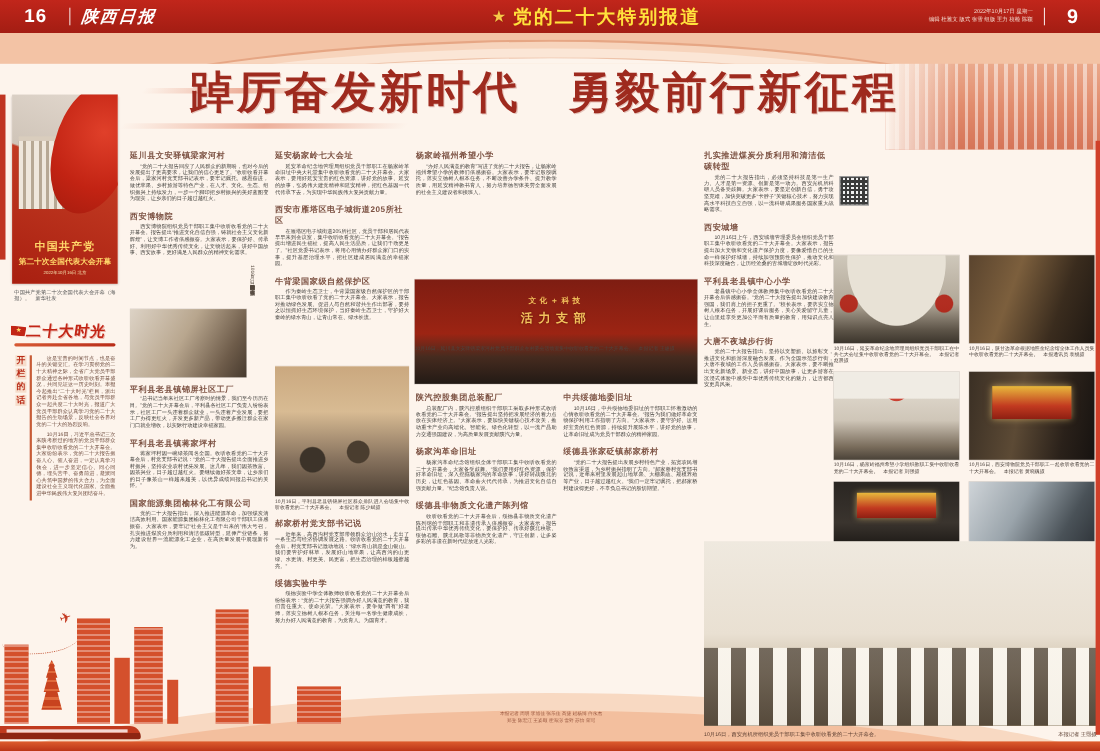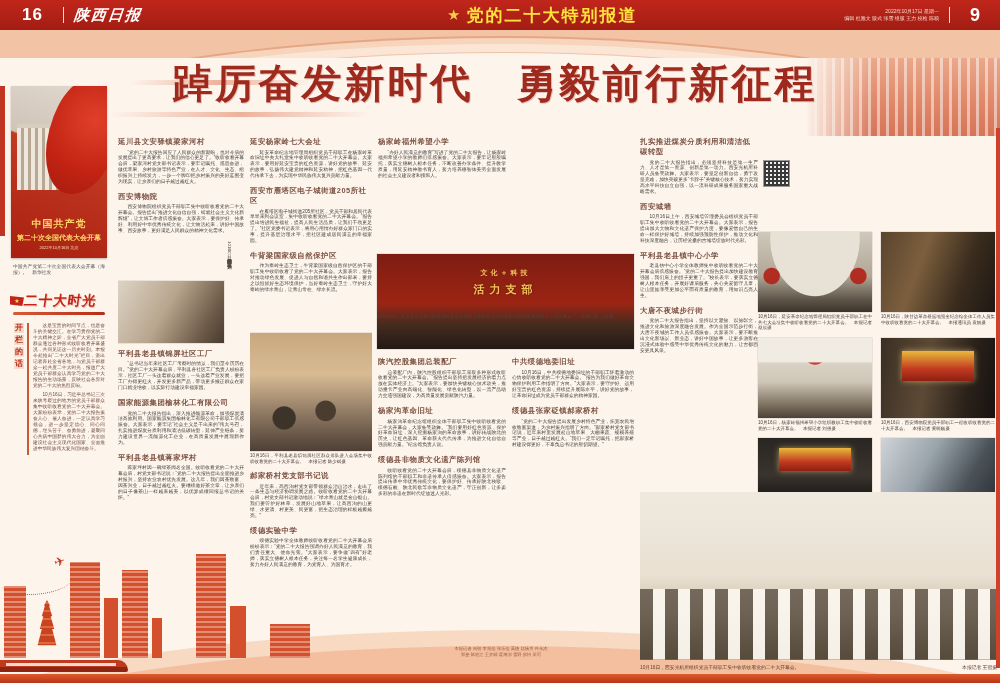--- a/index.html
+++ b/index.html
@@ -210,26 +210,26 @@
   </div>
   <div class="vcapwrap">
     <div class="ph ph-museum" style="width:106px;height:62px;"></div>
     <div class="vcap">10月16日，西安博物院工作人员在展厅内参观学习。本报记者 刘强摄</div>
   </div>
   <div class="art">
     <h3>平利县老县镇锦屏社区工厂</h3>
     <p>“总书记当年来社区工厂考察时的情景，我们至今历历在目。”党的二十大开幕会后，平利县各社区工厂负责人纷纷表示，社区工厂一头连着群众就业，一头连着产业发展，要把工厂办得更红火，开发更多新产品，带动更多搬迁群众在家门口就业增收，以实际行动建设幸福家园。</p>
   </div>
   <div class="art">
+    <h3>平利县老县镇蒋家坪村</h3>
+    <p>蒋家坪村因一碗绿茶闻名全国。收听收看党的二十大开幕会后，村党支部书记说：“党的二十大报告提出全面推进乡村振兴，坚持农业农村优先发展。这几年，我们因茶致富、因茶兴业，日子越过越红火。要继续做好茶文章，让乡亲们的日子像茶山一样越来越美，以优异成绩回报总书记的关怀。”</p>
+  </div>
+  <div class="art">
     <h3>国家能源集团榆林化工有限公司</h3>
     <p>党的二十大报告指出，深入推进能源革命，加强煤炭清洁高效利用。国家能源集团榆林化工有限公司干部职工倍感振奋。大家表示，要牢记“社会主义是干出来的”伟大号召，扎实推进煤炭分质利用和清洁低碳转型，延伸产业链条，努力建设世界一流能源化工企业，在高质量发展中展现新作为。</p>
-  </div>
-  <div class="art">
-    <h3>平利县老县镇蒋家坪村</h3>
-    <p>蒋家坪村因一碗绿茶闻名全国。收听收看党的二十大开幕会后，村党支部书记说：“党的二十大报告提出全面推进乡村振兴，坚持农业农村优先发展。这几年，我们因茶致富、因茶兴业，日子越过越红火。要继续做好茶文章，让乡亲们的日子像茶山一样越来越美，以优异成绩回报总书记的关怀。”</p>
   </div>
 </div>
 
 <div class="col" style="left:250px;width:122px;height:505px;">
   <div class="art">
     <h3>延安杨家岭七大会址</h3>
     <p>延安革命纪念地管理局组织党员干部职工在杨家岭革命旧址中央大礼堂集中收听收看党的二十大开幕会。大家表示，要用好延安宝贵的红色资源，讲好党的故事、延安的故事，弘扬伟大建党精神和延安精神，把红色基因一代代传承下去，为实现中华民族伟大复兴贡献力量。</p>
   </div>
   <div class="art">
     <h3>西安市雁塔区电子城街道205所社区</h3>

